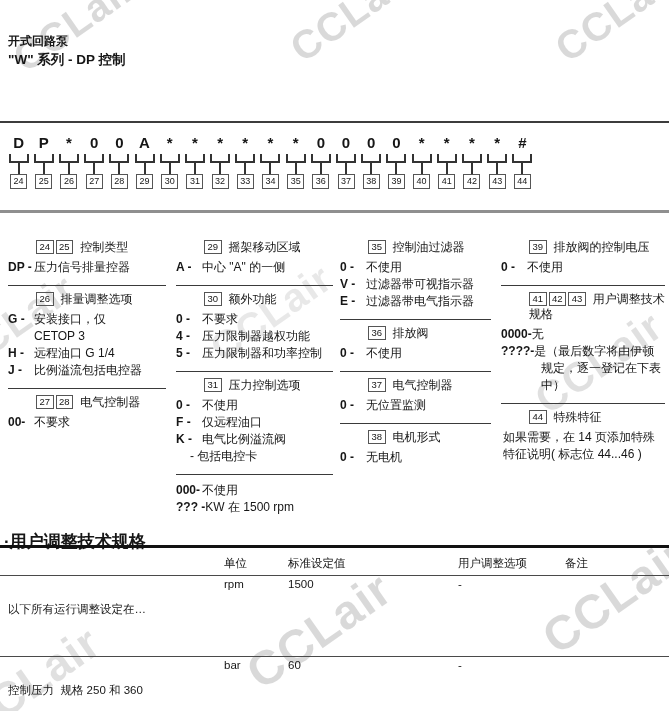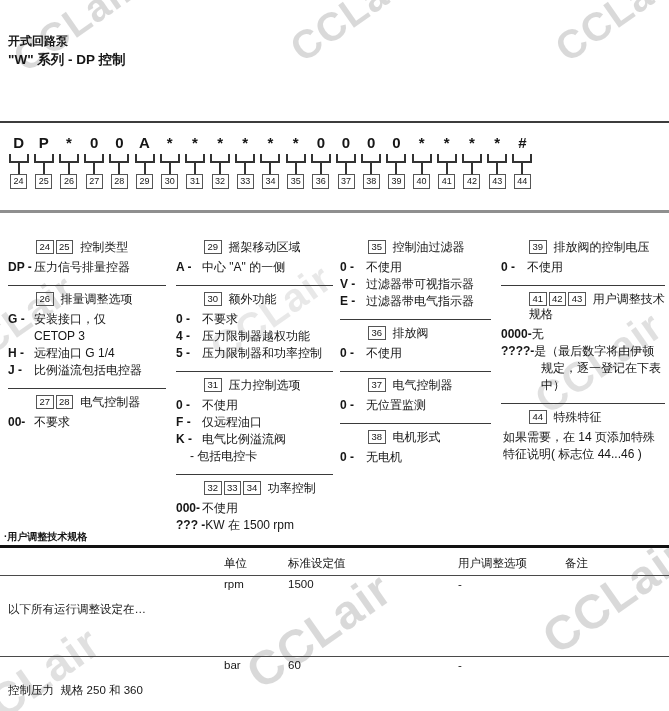--- a/index.html
+++ b/index.html
@@ -45,21 +45,21 @@
   .section + .section, .section ~ .section{border-top:1.4px solid #3a3a3a;}
   .section:first-of-type{border-top:none;padding-top:0;}
   .sec-head{margin-bottom:5px;padding-left:28px;}
   .numbox{display:inline-block;border:1px solid #555;font-size:9.5px;line-height:12px;
     padding:0 2.5px;margin-right:2px;vertical-align:1px;}
   .sec-title{margin-left:5px;}
   .item{display:flex;margin-top:2px;white-space:nowrap;}
   .item-code{font-weight:bold;min-width:26px;white-space:pre;}
   .item-code:empty{display:none;}
   
-  .tbl-title{position:absolute;left:4px;top:530px;font-size:10px;font-weight:bold;}
+  .tbl-title{position:absolute;left:4px;top:530px;font-size:17px;font-weight:bold;}
   .tbl-rule{position:absolute;left:0;top:545px;width:669px;height:2.5px;background:#111;}
   .spec-table{position:absolute;left:0;top:552px;width:669px;font-size:11.5px;}
   .srow{display:grid;grid-template-columns:224px 64px 140px 137px auto;
     border-bottom:1px solid #4a4a4a;padding:2px 0 3px;align-items:start;}
   .srow:last-child{border-bottom:3px solid #8f8f8f;}
   .srow.head{border-bottom:1px solid #4a4a4a;padding:4px 0 4px;}
   .scell{padding-left:0;}
   .scell.c0{padding-left:8px;white-space:pre-wrap;}
   .scell.c3{padding-left:30px;}
   sub{font-size:8.5px;}
@@ -363,23 +363,20 @@
             </div>
 
             <div class="item" style="padding-left: 14px;">
 
               <span class="item-text">- 包括电控卡</span>
             </div>
           </div>
       </div>
 
       <div class="section">
-        <div class="sec-head">
-          <span><span class="numbox">32</span><span class="numbox">33</span><span class="numbox">34</span></span><span class="sec-title">功率控制</span>
-        </div>
         <div>
 
             <div class="item">
               <span class="item-code">000-</span>
               <span class="item-text">不使用</span>
             </div>
 
             <div class="item">
               <span class="item-code">??? -</span>
               <span class="item-text">KW 在 1500 rpm</span>

